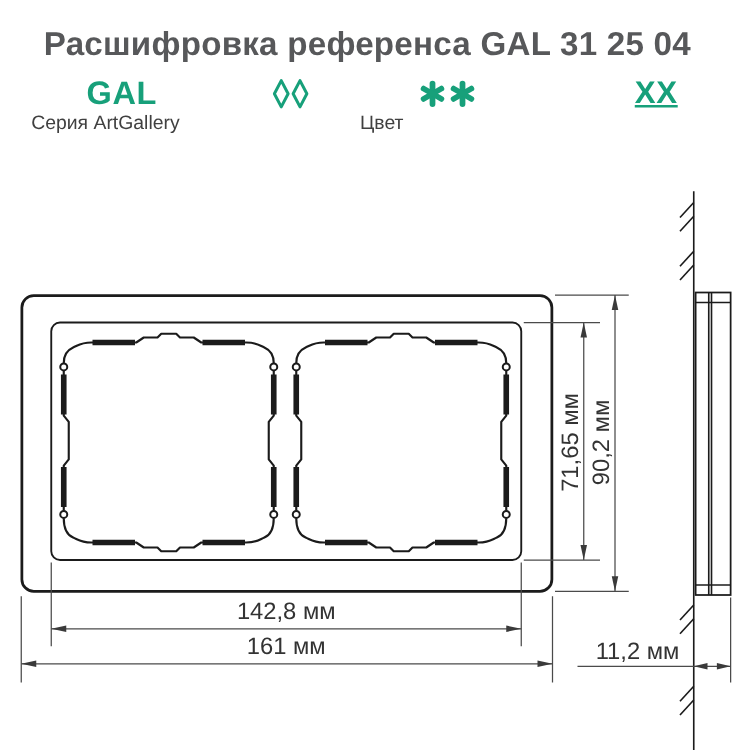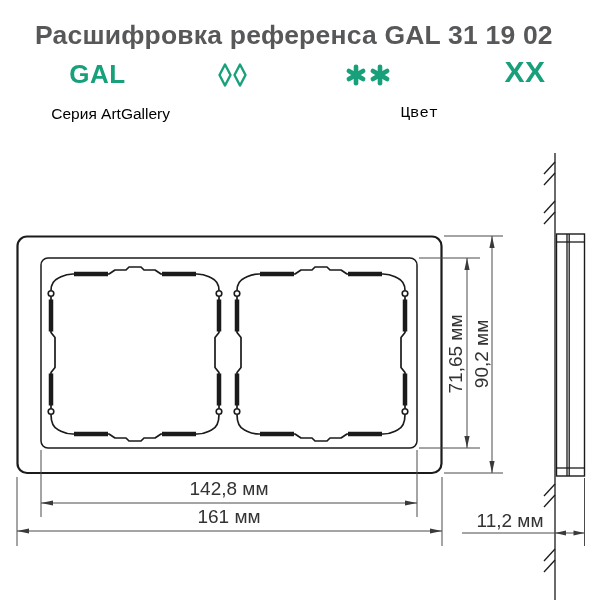--- a/index.html
+++ b/index.html
@@ -1,47 +1,47 @@
 <!DOCTYPE html>
 <html><head>
 <meta charset="utf-8">
 <style>
   html,body{margin:0;padding:0;background:#fff;}
   .page{position:relative;width:600px;height:600px;background:#fff;overflow:hidden;
         font-family:"Liberation Sans","DejaVu Sans",sans-serif;}
   .title{position:absolute;left:35px;top:20px;font-size:26.5px;font-weight:bold;
          color:#57585A;letter-spacing:.2px;white-space:nowrap;}
   .legend{position:absolute;top:60px;left:0;width:600px;height:52px;}
-  .legend-item{position:absolute;text-align:right;}
+  .legend-item{position:absolute;text-align:left;}
   .legend-item .icon-row{height:27px;display:flex;align-items:flex-end;justify-content:center;}
   .code{color:#17A07A;font-weight:bold;font-size:26px;line-height:1;letter-spacing:.5px;}
-  .code.small{font-size:30px;}
-  .legend-label{color:#000000;font-size:15.5px;margin-top:18px;line-height:1.1;white-space:nowrap;}
+  .code.small{font-size:25px;text-decoration:underline;}
+  .legend-label{color:#404040;font-size:15.5px;margin-top:3px;line-height:1.1;white-space:nowrap;}
   .li-1{left:25px;width:145px;}
   .li-2{left:165px;width:140px;}
-  .li-3{left:298px;width:140px;font-family:Liberation Mono, monospace;}
+  .li-3{left:288px;width:140px;}
   .li-4{left:451px;width:148px;}
   svg.drawing{position:absolute;left:0;top:0;}
   .outer-rect{stroke:#1b1b1b;stroke-width:2.2;fill:#fff;}
   .inner-rect{stroke:#1b1b1b;stroke-width:1.5;fill:none;}
   .thin{stroke:#1b1b1b;stroke-width:1.7;fill:none;stroke-linejoin:round;}
   .thick{stroke:#1b1b1b;stroke-width:4.5;fill:none;stroke-linecap:butt;}
   .node{fill:#fff;stroke:#1b1b1b;stroke-width:1.6;}
   .side{stroke:#1b1b1b;stroke-width:1.3;fill:none;}
   .sidefill{stroke:#1b1b1b;stroke-width:1.4;fill:#fff;}
   .dim{stroke:#4a4a4a;stroke-width:1;fill:none;}
   .arrow{fill:#3a3a3a;stroke:none;}
   .dimtext{fill:#333;font-size:19px;font-family:"Liberation Sans","DejaVu Sans",sans-serif;}
 </style>
 </head>
 <body>
 
 <div class="page">
 
-  <div class="title">Расшифровка референса GAL 31 19 02</div>
+  <div class="title">Расшифровка референса GAL 31 25 04</div>
 
   <div class="legend">
 
     <div class="legend-item li-1">
       <div class="icon-row">
         <span class="code">GAL</span>
       </div>
       <div class="legend-label">Серия ArtGallery</div>
     </div>
 

